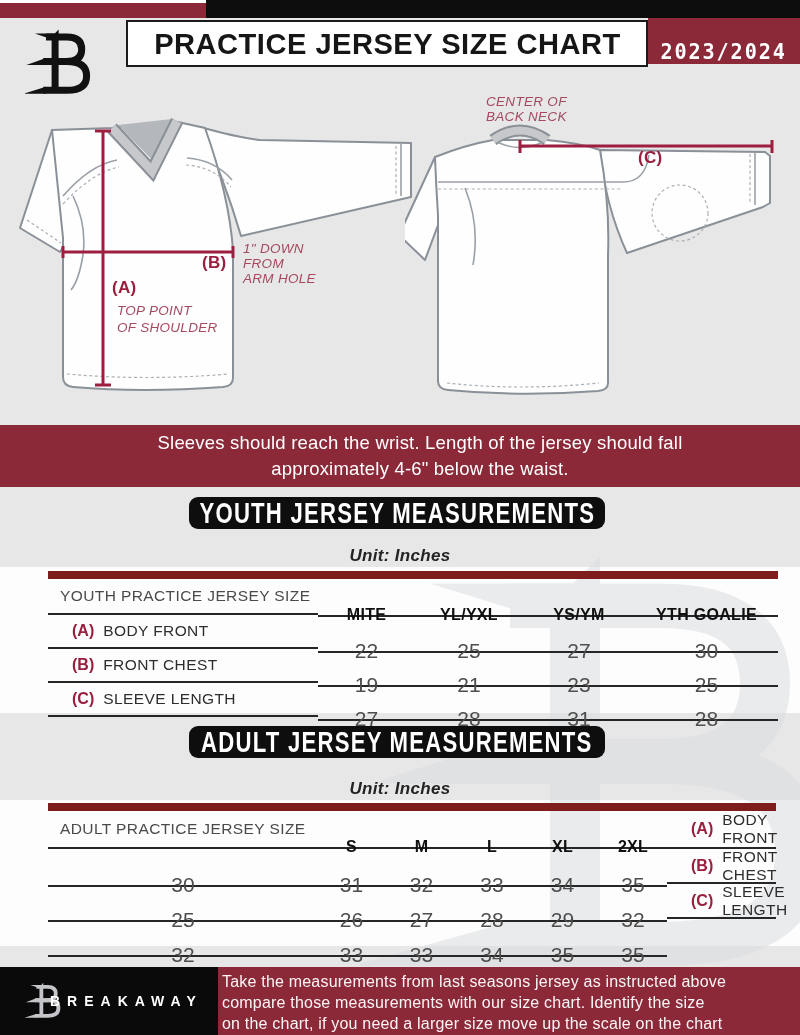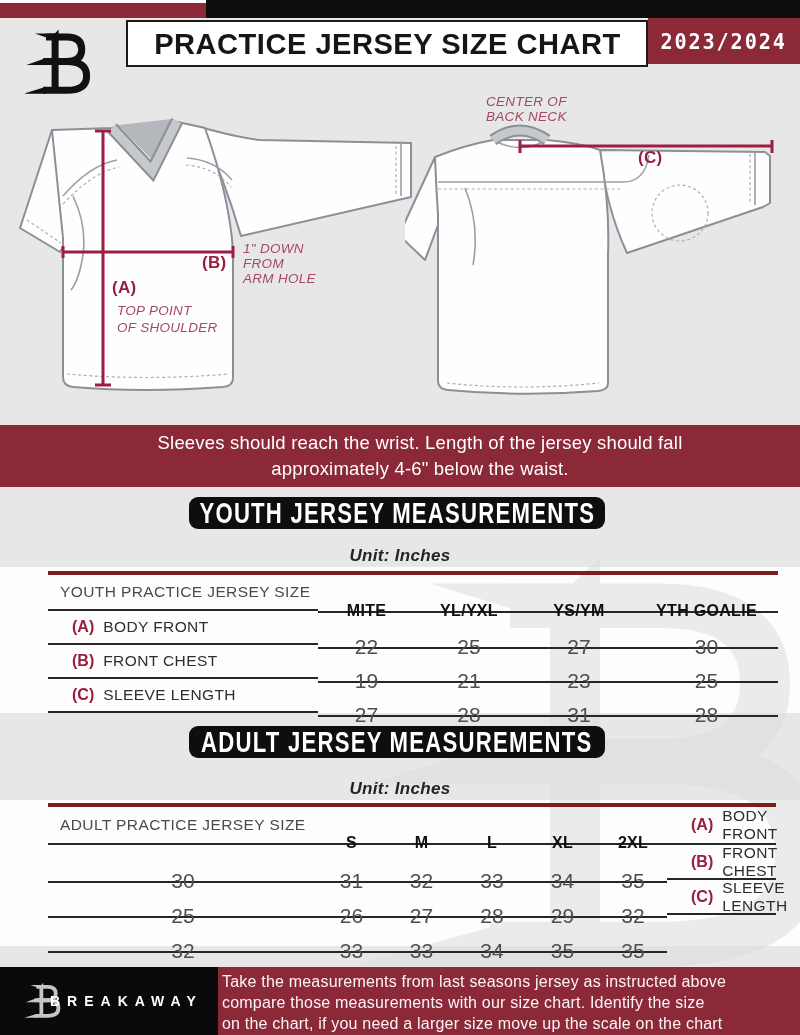--- a/index.html
+++ b/index.html
@@ -19,21 +19,21 @@
     left:126px;top:20px;width:522px;height:47px;background:#ffffff;
     border:2px solid #1b1b1b;box-sizing:border-box;
     display:flex;align-items:center;justify-content:center;
   }
   .title-box span{
     font-size:30px;font-weight:bold;color:#161616;letter-spacing:.5px;white-space:nowrap;
     display:inline-block;transform:scaleX(.97);
   }
   .year-box{
     left:648px;top:18px;width:152px;height:46px;background:#8b2939;
-    display:flex;align-items:center;justify-content:center;
+    display:flex;align-items:flex-end;justify-content:center;
   }
   .year-box span{
     font-family:"DejaVu Sans Mono",monospace;font-weight:bold;font-size:22px;
     color:#ffffff;letter-spacing:2px;display:inline-block;transform:scaleX(.92);white-space:nowrap;
   }
   
   .meas-key{font-weight:bold;font-size:17px;color:#9a1f3e;letter-spacing:.3px;}
   .meas-note{font-style:italic;font-size:13.5px;color:#a5495f;letter-spacing:.3px;}
   .meas-note div{white-space:nowrap;}
   
@@ -50,21 +50,21 @@
   }
   .black-pill span{
     font-weight:bold;font-size:27px;letter-spacing:1.5px;white-space:nowrap;
     display:inline-block;transform:scale(.82,1.08);
   }
   .unit-label{
     width:800px;left:0;text-align:center;font-style:italic;font-size:17px;color:#232323;
     font-weight:bold;letter-spacing:.3px;
   }
   
-  .size-table{display:grid;border-top:4px solid #7f1d1d;background:transparent;}
+  .size-table{display:grid;border-top:8px solid #7f1d1d;background:transparent;}
   .size-table .cell{
     border-bottom:2px solid #262626;display:flex;align-items:center;justify-content:center;
     box-sizing:border-box;
   }
   .size-table .vline{border-left:2px solid #262626;margin-top:36px;}
   .size-table .lab{justify-content:flex-start;padding-left:12px;}
   .col-head{font-size:16px;font-weight:bold;color:#101010;letter-spacing:.3px;}
   .table-title{font-size:15.5px;color:#4a4a4a;letter-spacing:.4px;}
   .row-key{font-weight:bold;font-size:16px;color:#981f3d;margin-right:9px;}
   .row-label{font-size:15.5px;color:#2d2d2d;letter-spacing:.4px;}

